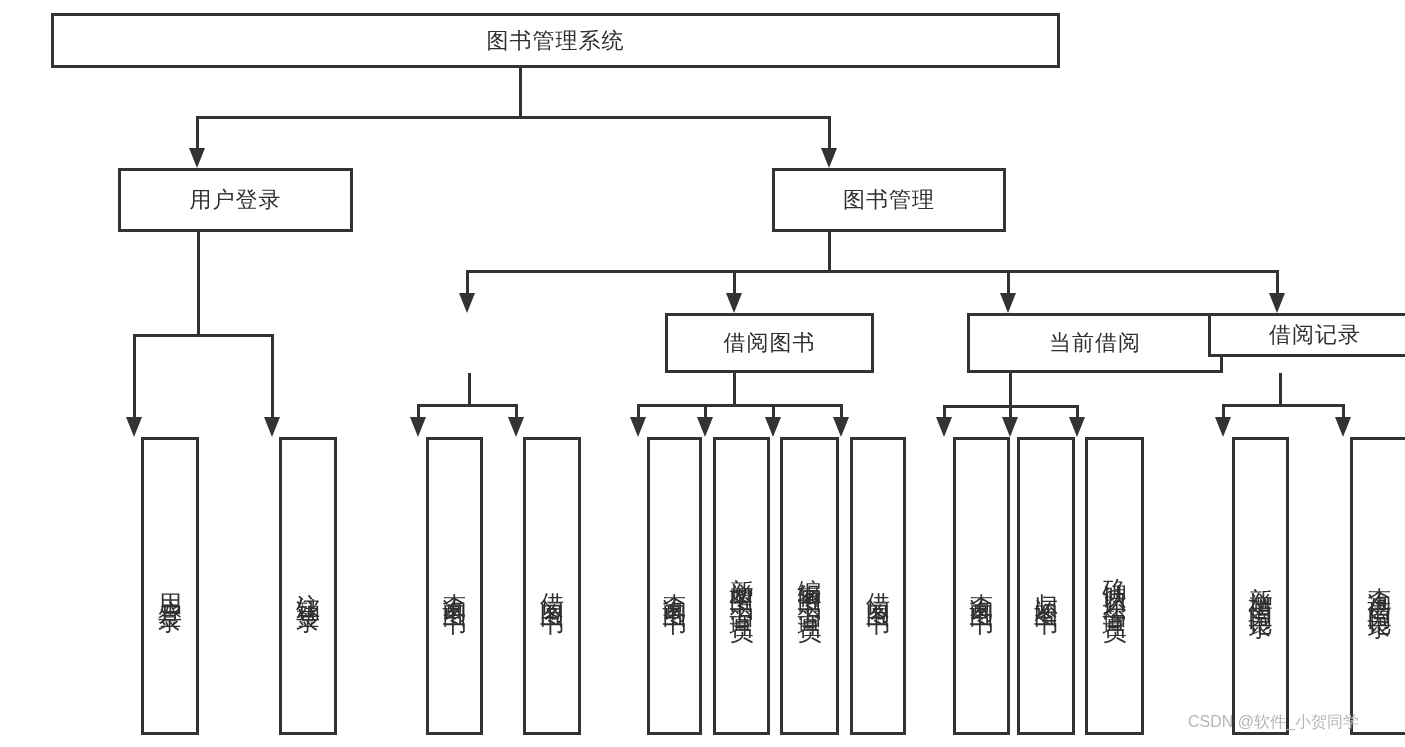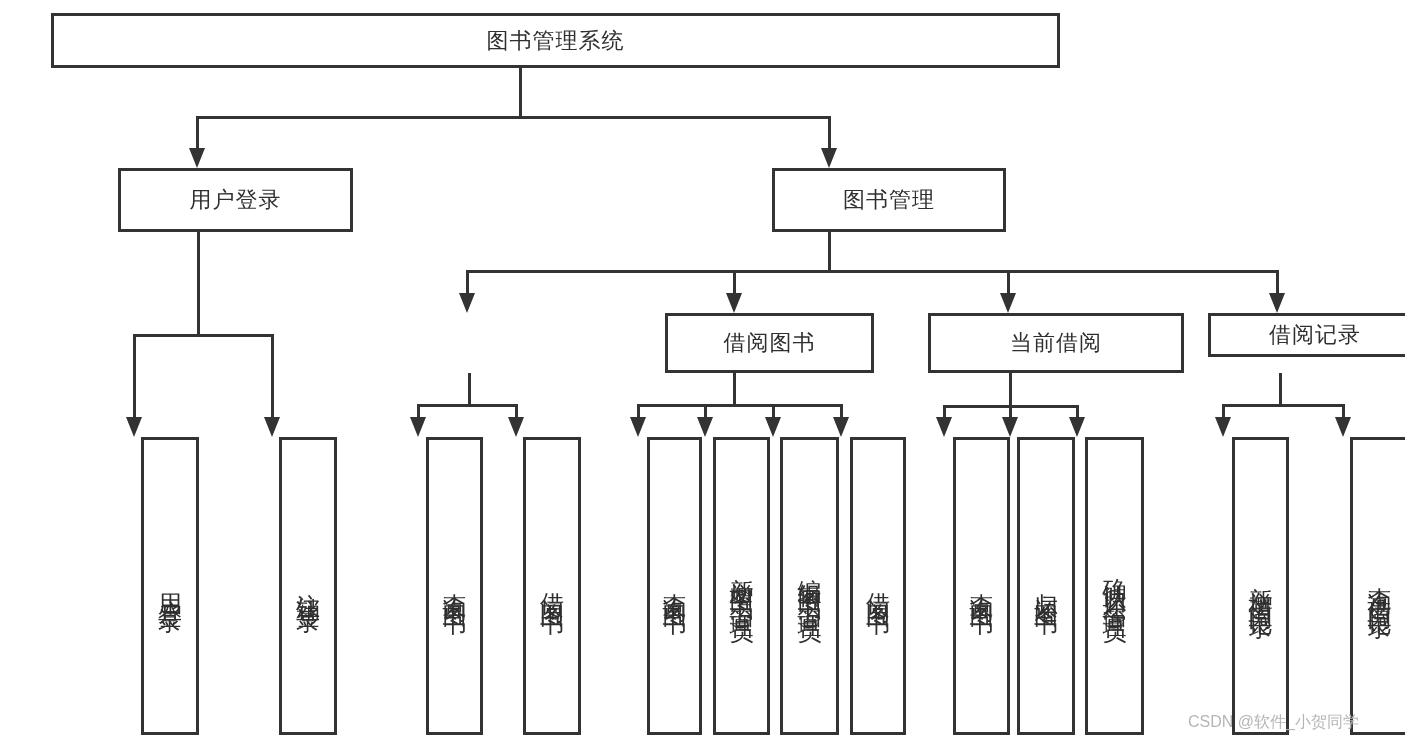--- a/index.html
+++ b/index.html
@@ -65,21 +65,21 @@
   <div class="node" style="left:82px;top:168px;width:235px;height:64px;">
     <span class="label">用户登录</span>
   </div>
   <div class="node" style="left:736px;top:168px;width:234px;height:64px;">
     <span class="label">图书管理</span>
   </div>
 
   <div class="node" style="left:629px;top:313px;width:209px;height:60px;">
     <span class="label">借阅图书</span>
   </div>
-  <div class="node" style="left:892px;top:313px;width:256px;height:60px;font-family:Liberation Serif, serif;">
+  <div class="node" style="left:931px;top:313px;width:256px;height:60px;font-family:Liberation Serif, serif;">
     <span class="label">当前借阅</span>
   </div>
   <div class="node" style="left:1172px;top:313px;width:214px;height:44px;justify-content:center;">
     <span class="label">借阅记录</span>
   </div>
 
   <div class="node leaf" style="left:105px;top:437px;width:58px;height:298px;">
     <span class="label">用户登录</span>
   </div>
   <div class="node leaf" style="left:243px;top:437px;width:58px;height:298px;">

